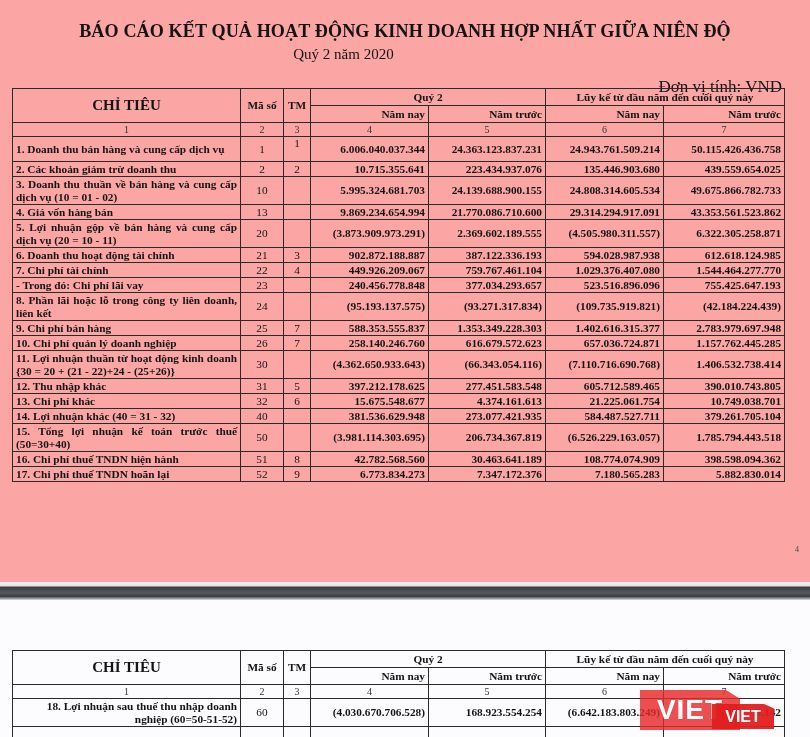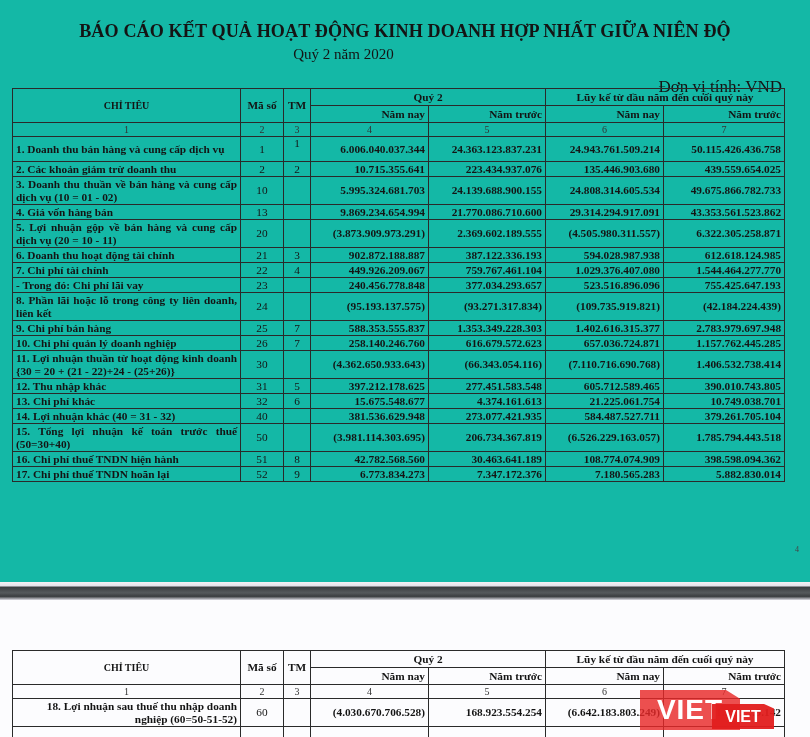--- a/index.html
+++ b/index.html
@@ -1,34 +1,34 @@
 <!DOCTYPE html>
 <html><head>
 <meta charset="utf-8">
 <style>
   * { box-sizing: border-box; margin: 0; padding: 0; }
   html, body { width: 810px; height: 737px; overflow: hidden; background: #ffffff; }
   body { position: relative; font-family: "Liberation Serif", "DejaVu Serif", serif; color: #141414; }
 
-  .page { position: absolute; left: 0; width: 810px; background: #14b8a6; }
+  .page { position: absolute; left: 0; width: 810px; background: #fca5a5; }
   .page-top { top: 0; height: 582px; }
   .page-bottom { top: 600px; height: 137px; background: #fcfcfe; }
 
   .doc-title { position: absolute; top: 20px; left: 0; width: 810px; text-align: center;
     font-size: 19.5px; font-weight: bold; letter-spacing: 0.1px; transform: scaleX(0.93); transform-origin: center; }
   .doc-subtitle { position: absolute; top: 46px; left: 0; width: 687px; text-align: center; font-size: 15px; }
   .unit-note { position: absolute; top: 77px; right: 28px; font-size: 17px; }
 
   table.report { position: absolute; left: 12px; border-collapse: collapse; table-layout: fixed; width: 772px; font-size: 11.3px; }
   table.report td, table.report th { border: 1px solid #2a2a2a; padding: 0 3px; line-height: 13px; vertical-align: middle; }
   table.report th { font-weight: bold; }
   .t1 { top: 88px; }
   .t2 { top: 650px; }
 
-  .hdr-main { height: 34px; font-size: 10px; }
+  .hdr-main { height: 34px; font-size: 15px; }
   .hdr-sub { height: 17px; text-align: right; }
   .hdr-idx td { height: 10px; font-size: 10px; line-height: 10px; text-align: center; padding: 0; color: #333; }
   .c-name { text-align: left; }
   .c-code, .c-tm { text-align: center; }
   .c-num { text-align: right; font-weight: bold; white-space: nowrap; }
   .c-num.plain, .c-name.plain { font-weight: bold; }
   .c-name { font-weight: bold; text-align: justify; }
   .c-tm.top { vertical-align: top; }
   tr.r1 td { height: 15px; }
   tr.r2 td { height: 28px; }

